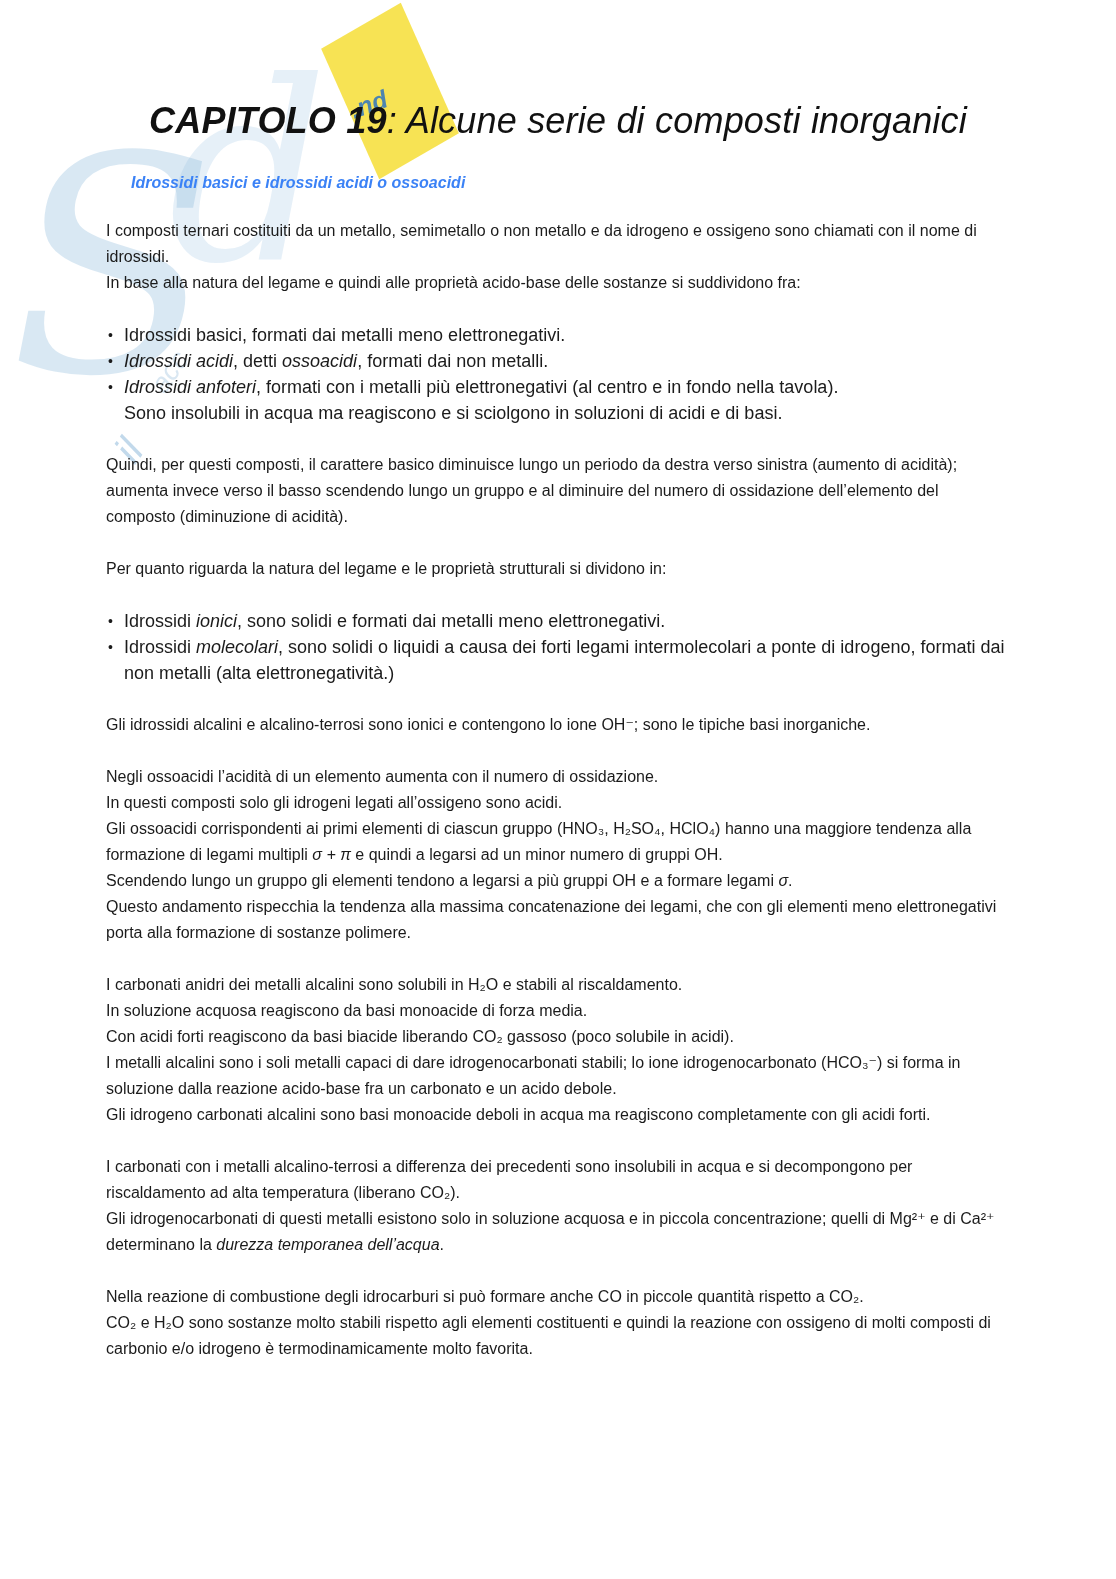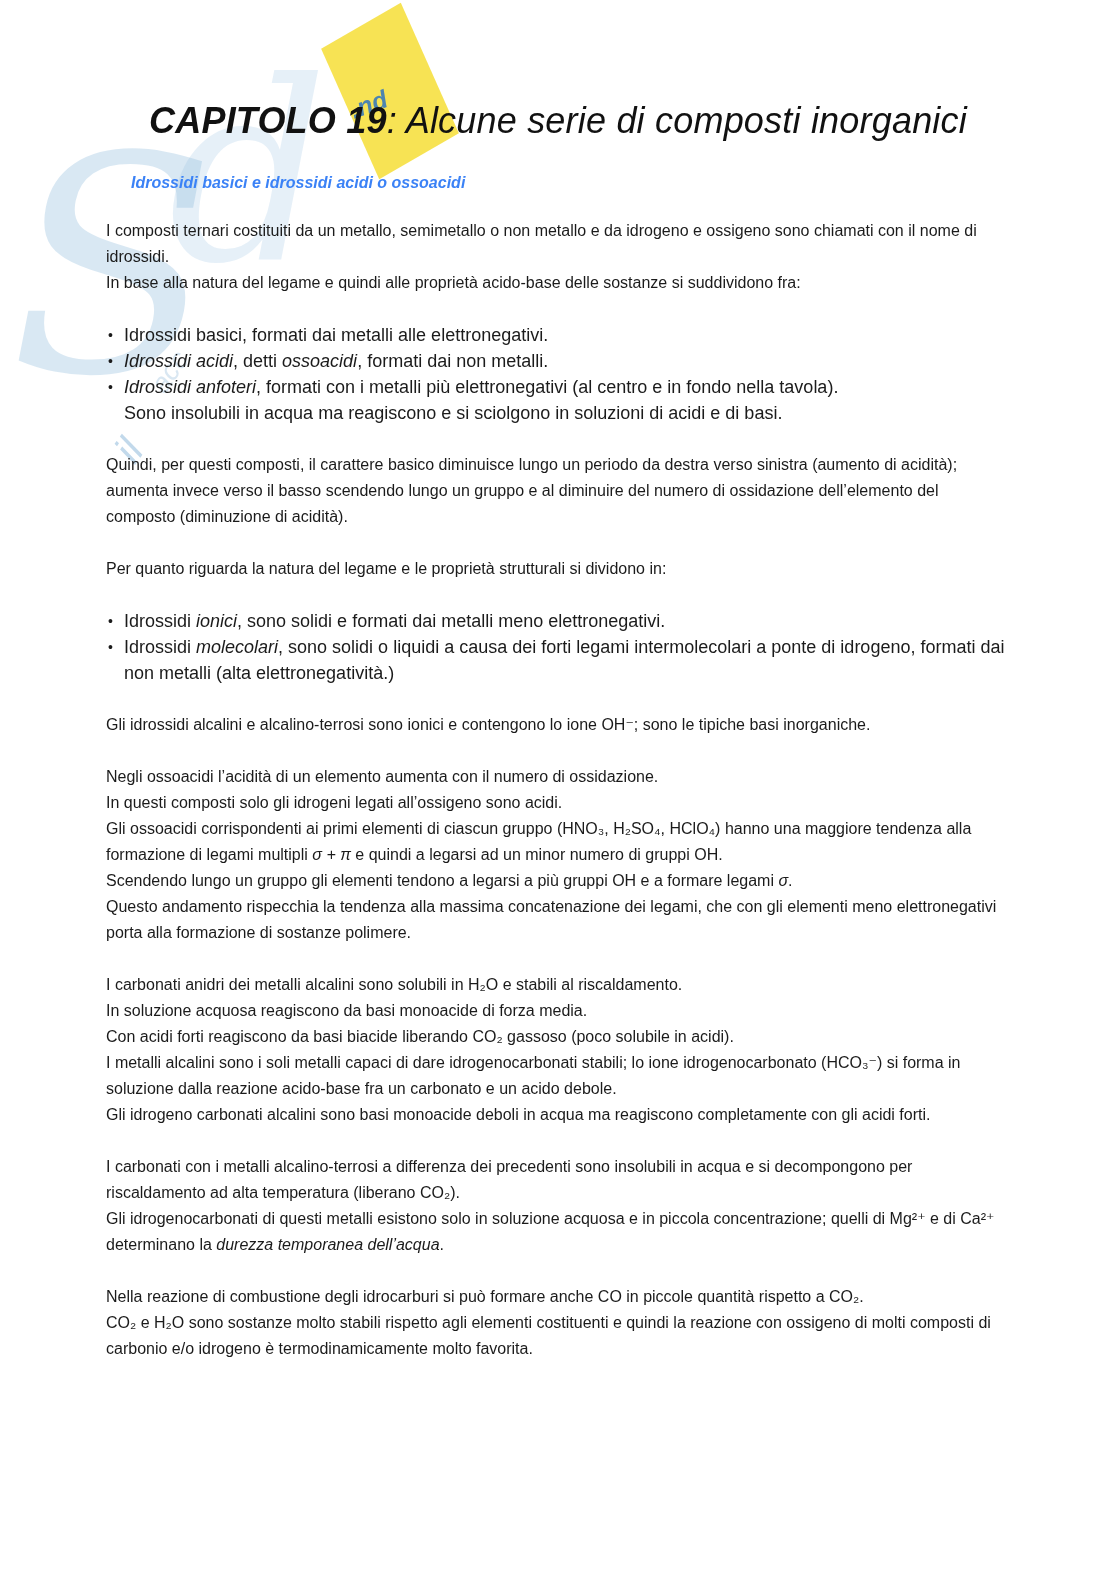--- a/index.html
+++ b/index.html
@@ -120,21 +120,21 @@
   <div class="content">
 
     <div class="title"><span class="t-bold">CAPITOLO 19</span><span>: Alcune serie di composti inorganici</span></div>
 
     <div class="heading">Idrossidi basici e idrossidi acidi o ossoacidi</div>
 
     <p class="para"><span>I composti ternari costituiti da un metallo, semimetallo o non metallo e da idrogeno e ossigeno sono chiamati con il nome di idrossidi.
 In base alla natura del legame e quindi alle proprietà acido-base delle sostanze si suddividono fra:</span></p>
 
     <ul class="blist">
-      <li><span style=" text-align: right;">Idrossidi basici</span><span>, formati dai metalli alle elettronegativi.</span></li>
+      <li><span style=" text-align: right;">Idrossidi basici</span><span>, formati dai metalli meno elettronegativi.</span></li>
       <li><span style="font-style: italic;">Idrossidi acidi</span><span>, detti </span><span style="font-style: italic;">ossoacidi</span><span>, formati dai non metalli.</span></li>
       <li><span style="font-style: italic;">Idrossidi anfoteri</span><span>, formati con i metalli più elettronegativi (al centro e in fondo nella tavola).
 Sono insolubili in acqua ma reagiscono e si sciolgono in soluzioni di acidi e di basi.</span></li>
     </ul>
 
     <p class="para"><span>Quindi, per questi composti, il carattere basico diminuisce lungo un periodo da destra verso sinistra (aumento di acidità); aumenta invece verso il basso scendendo lungo un gruppo e al diminuire del numero di ossidazione dell’elemento del composto (diminuzione di acidità).</span></p>
 
     <p class="para"><span>Per quanto riguarda la natura del legame e le proprietà strutturali si dividono in:</span></p>
 
     <ul class="blist">

